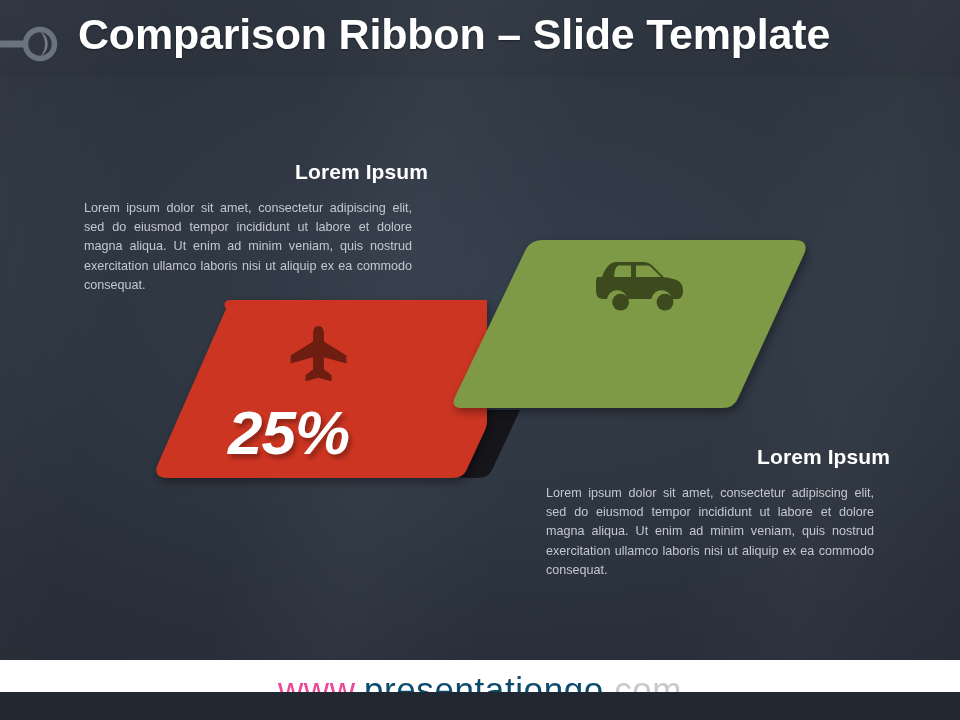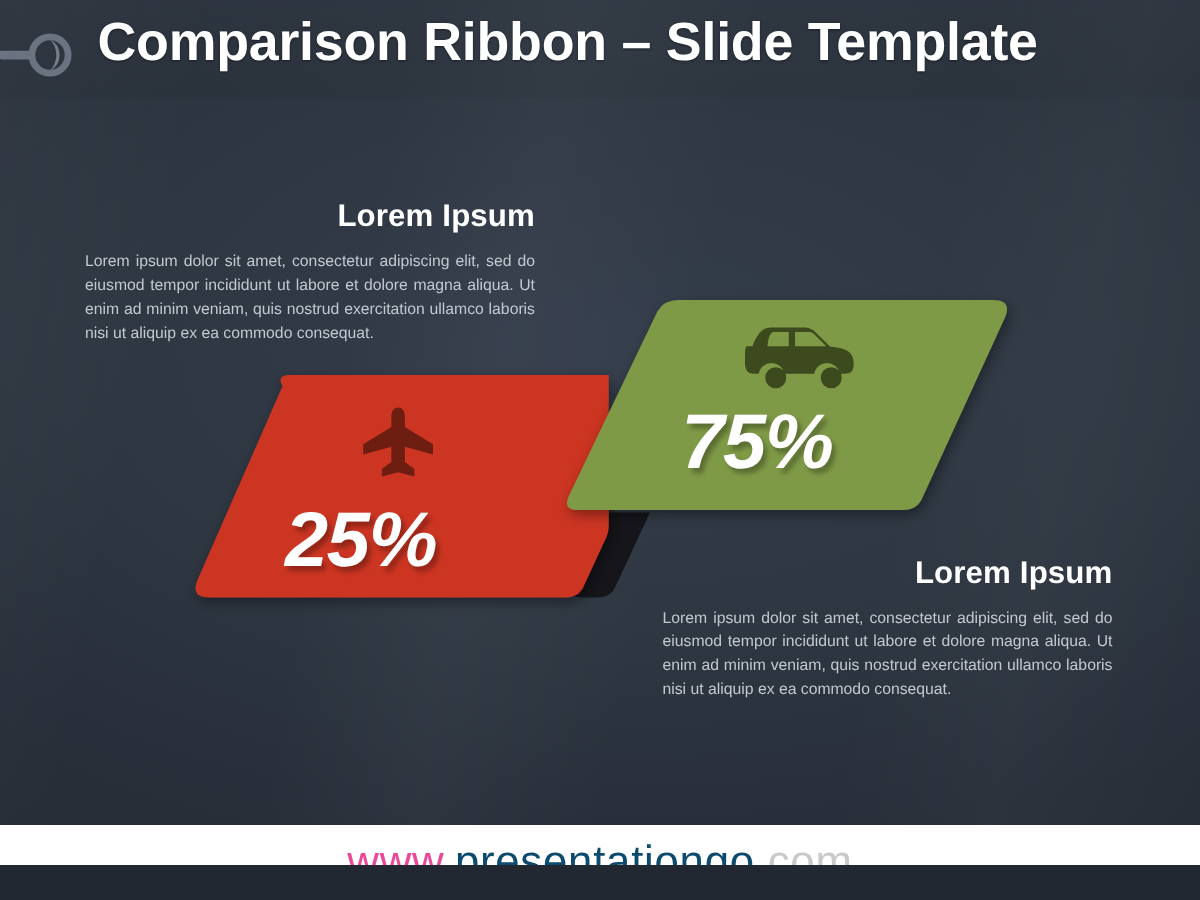--- a/index.html
+++ b/index.html
@@ -64,34 +64,34 @@
     white-space: nowrap;
   }
 
   
   .txt-block { position: absolute; width: 360px; }
 
   #block-top { left: 68px; top: 160px; text-align: right; }
   #block-bottom { left: 530px; top: 445px; text-align: left; }
 
   .txt-head {
-    font-size: 25px;
+    font-size: 21px;
     font-weight: bold;
     color: #ffffff;
     letter-spacing: 0.1px;
     margin: 0 0 12px 0;
     line-height: 1.1;
     text-align: right;
   }
   .txt-body {
     font-size: 12.6px;
     line-height: 1.52;
     color: #c3c8d0;
     text-align: justify;
-    margin: 0;
+    margin: 16px;
   }
   #block-top .txt-body { text-align: justify; }
 
   
   #ribbons {
     position: absolute;
     left: 0; top: 0;
     width: 960px; height: 720px;
     pointer-events: none;
   }
@@ -217,21 +217,20 @@
                v -6.5
                c 0 -2.6 0.4 -4.3 1.0 -6.0 Z"></path>
       <path d="M614 277 h 17 v -11.5 h -11.2 c -1.4 0 -2.4 0.5 -3.3 1.6 c -1.1 1.4 -2.0 4.0 -2.5 9.9 Z" fill="#7f9a46"></path>
       <path d="M636 277 h 25 l -9.8 -9.8 c -1.2 -1.2 -2.4 -1.7 -4.0 -1.7 h -11.2 Z" fill="#7f9a46"></path>
       <circle cx="620.6" cy="302.2" r="8.4"></circle>
       <circle cx="665.0" cy="302.2" r="8.4"></circle>
     </g>
   </svg>
 
   <div class="ribbon-num" id="num-red" style="color: rgb(255, 255, 255);">25%</div>
-  <div class="ribbon-num" id="num-green" style="color: rgb(255, 255, 255);">75%</div>
 
   <div id="footer">
     <div id="footer-url">
       <span class="u-www">www.</span><span class="u-name">presentationgo</span><span class="u-tld">.com</span>
     </div>
   </div>
 
 </div>
 
 </body></html>

